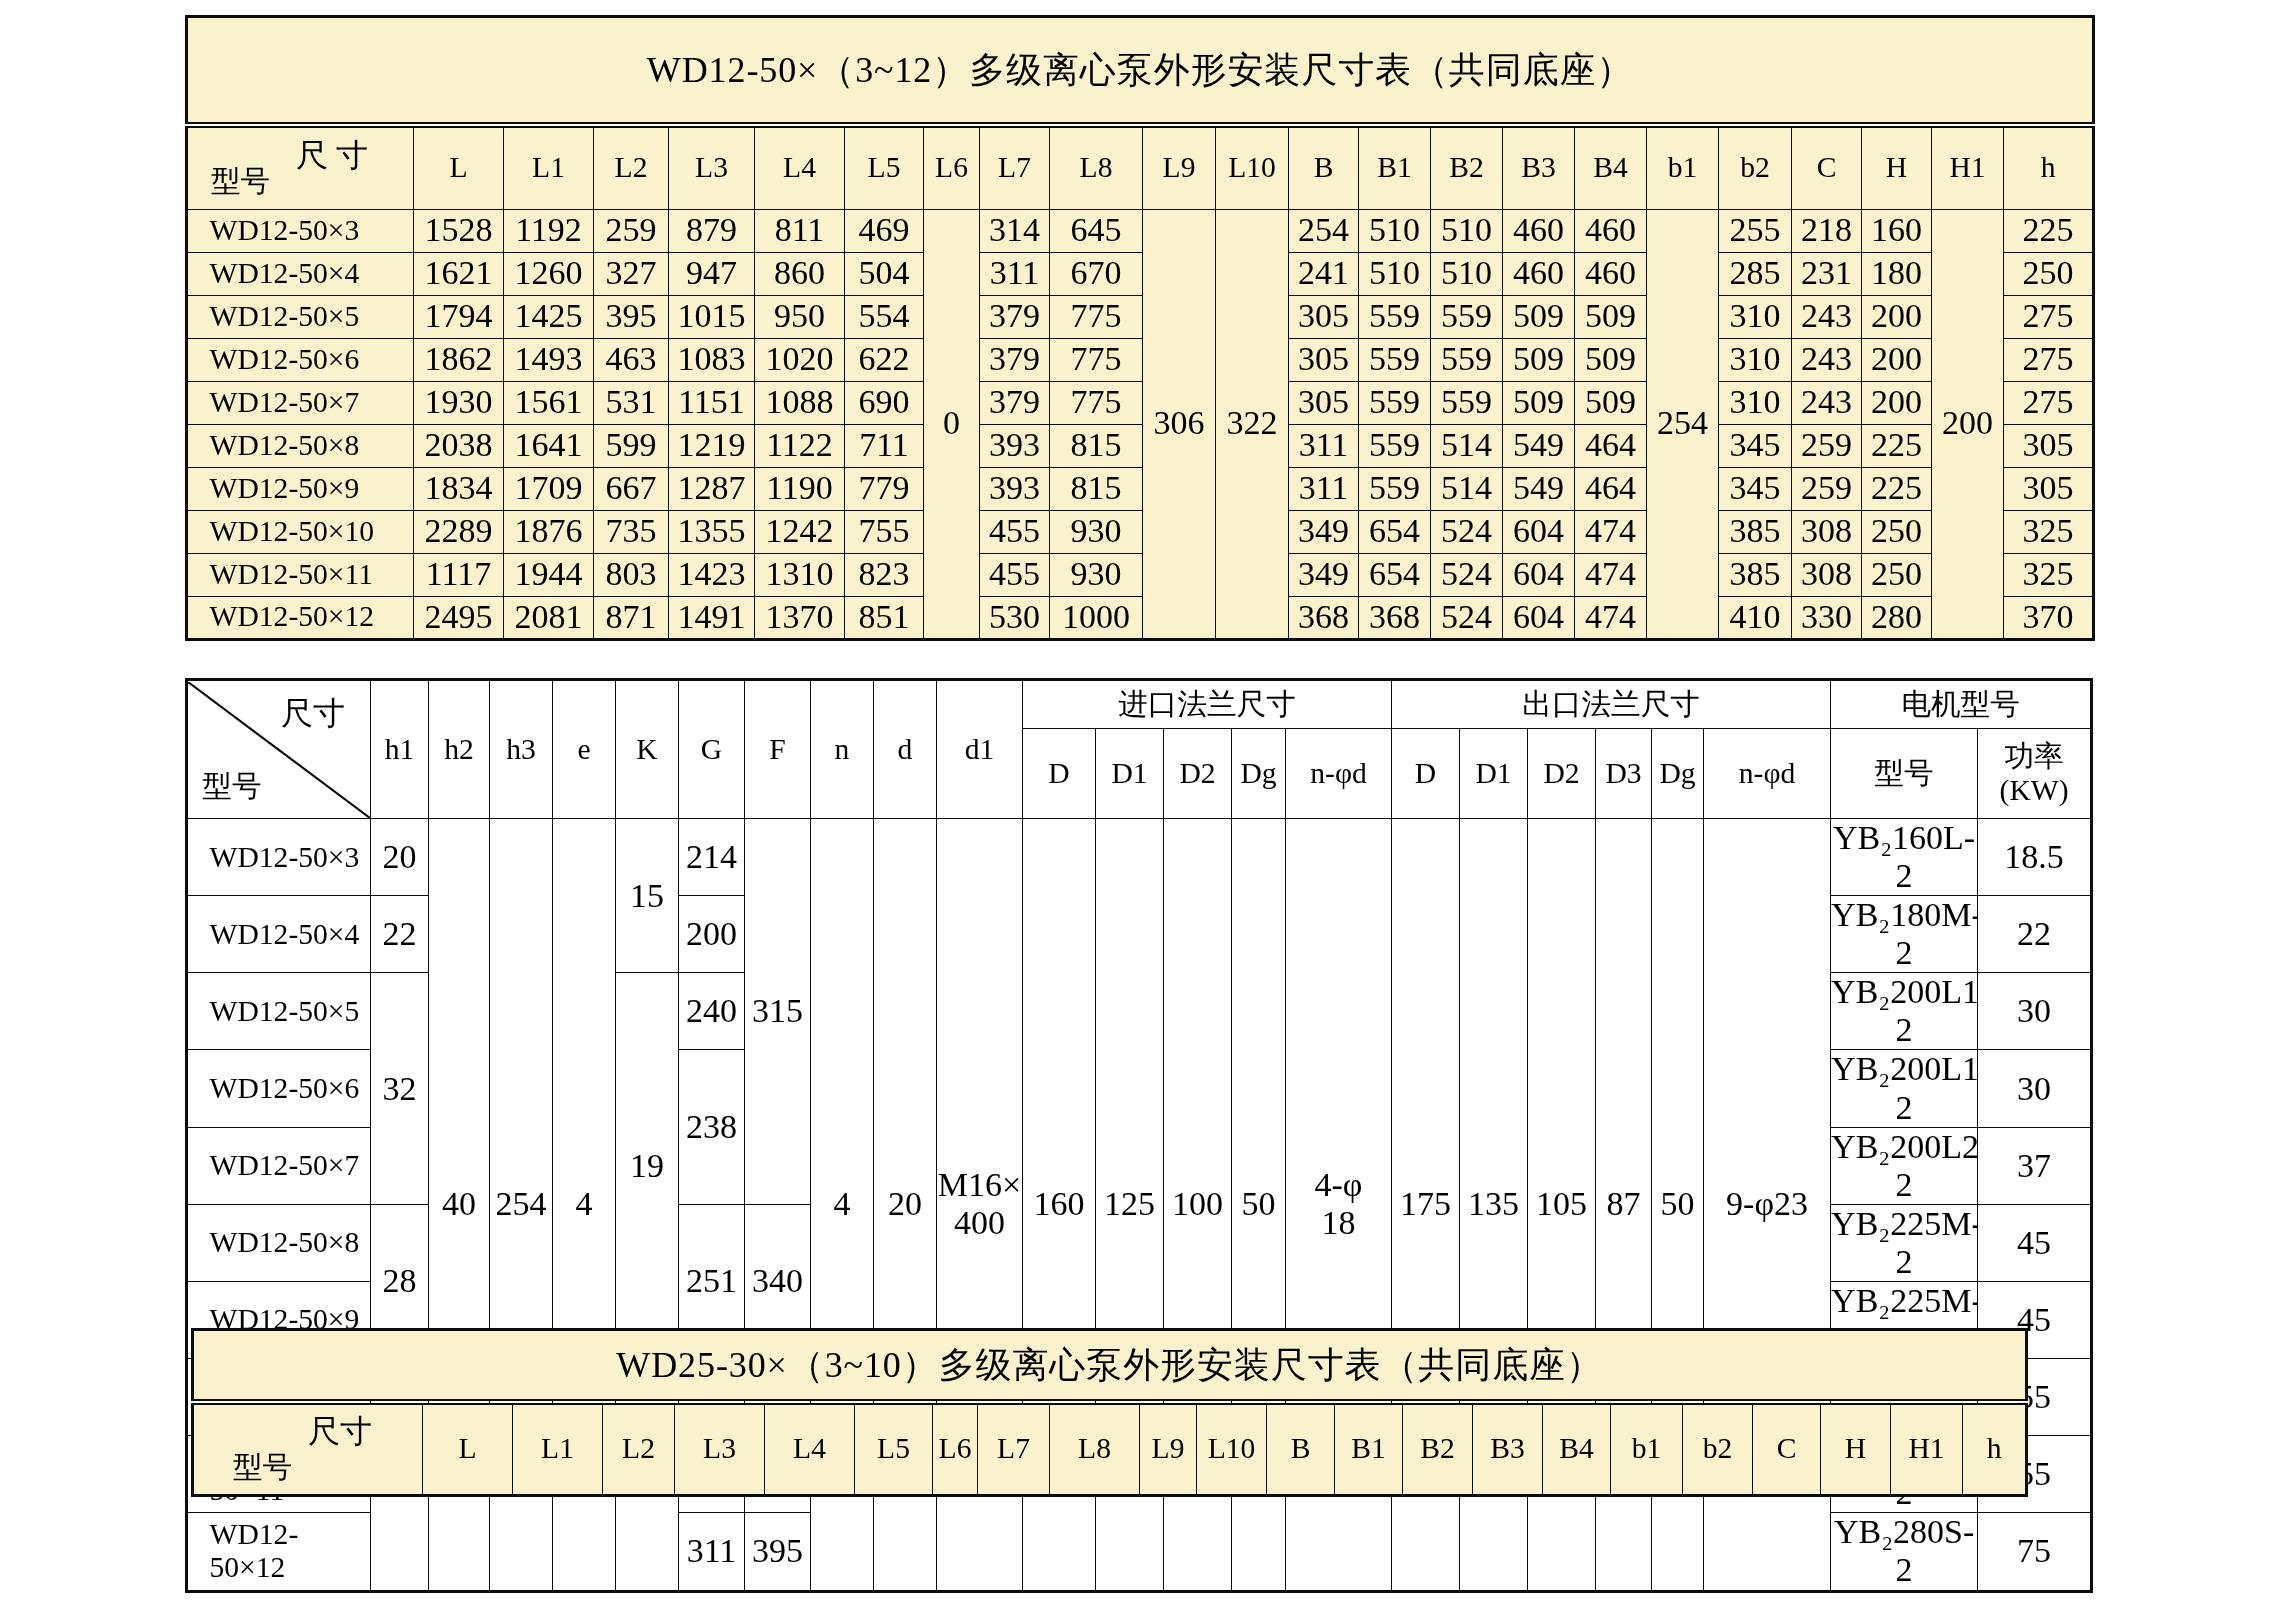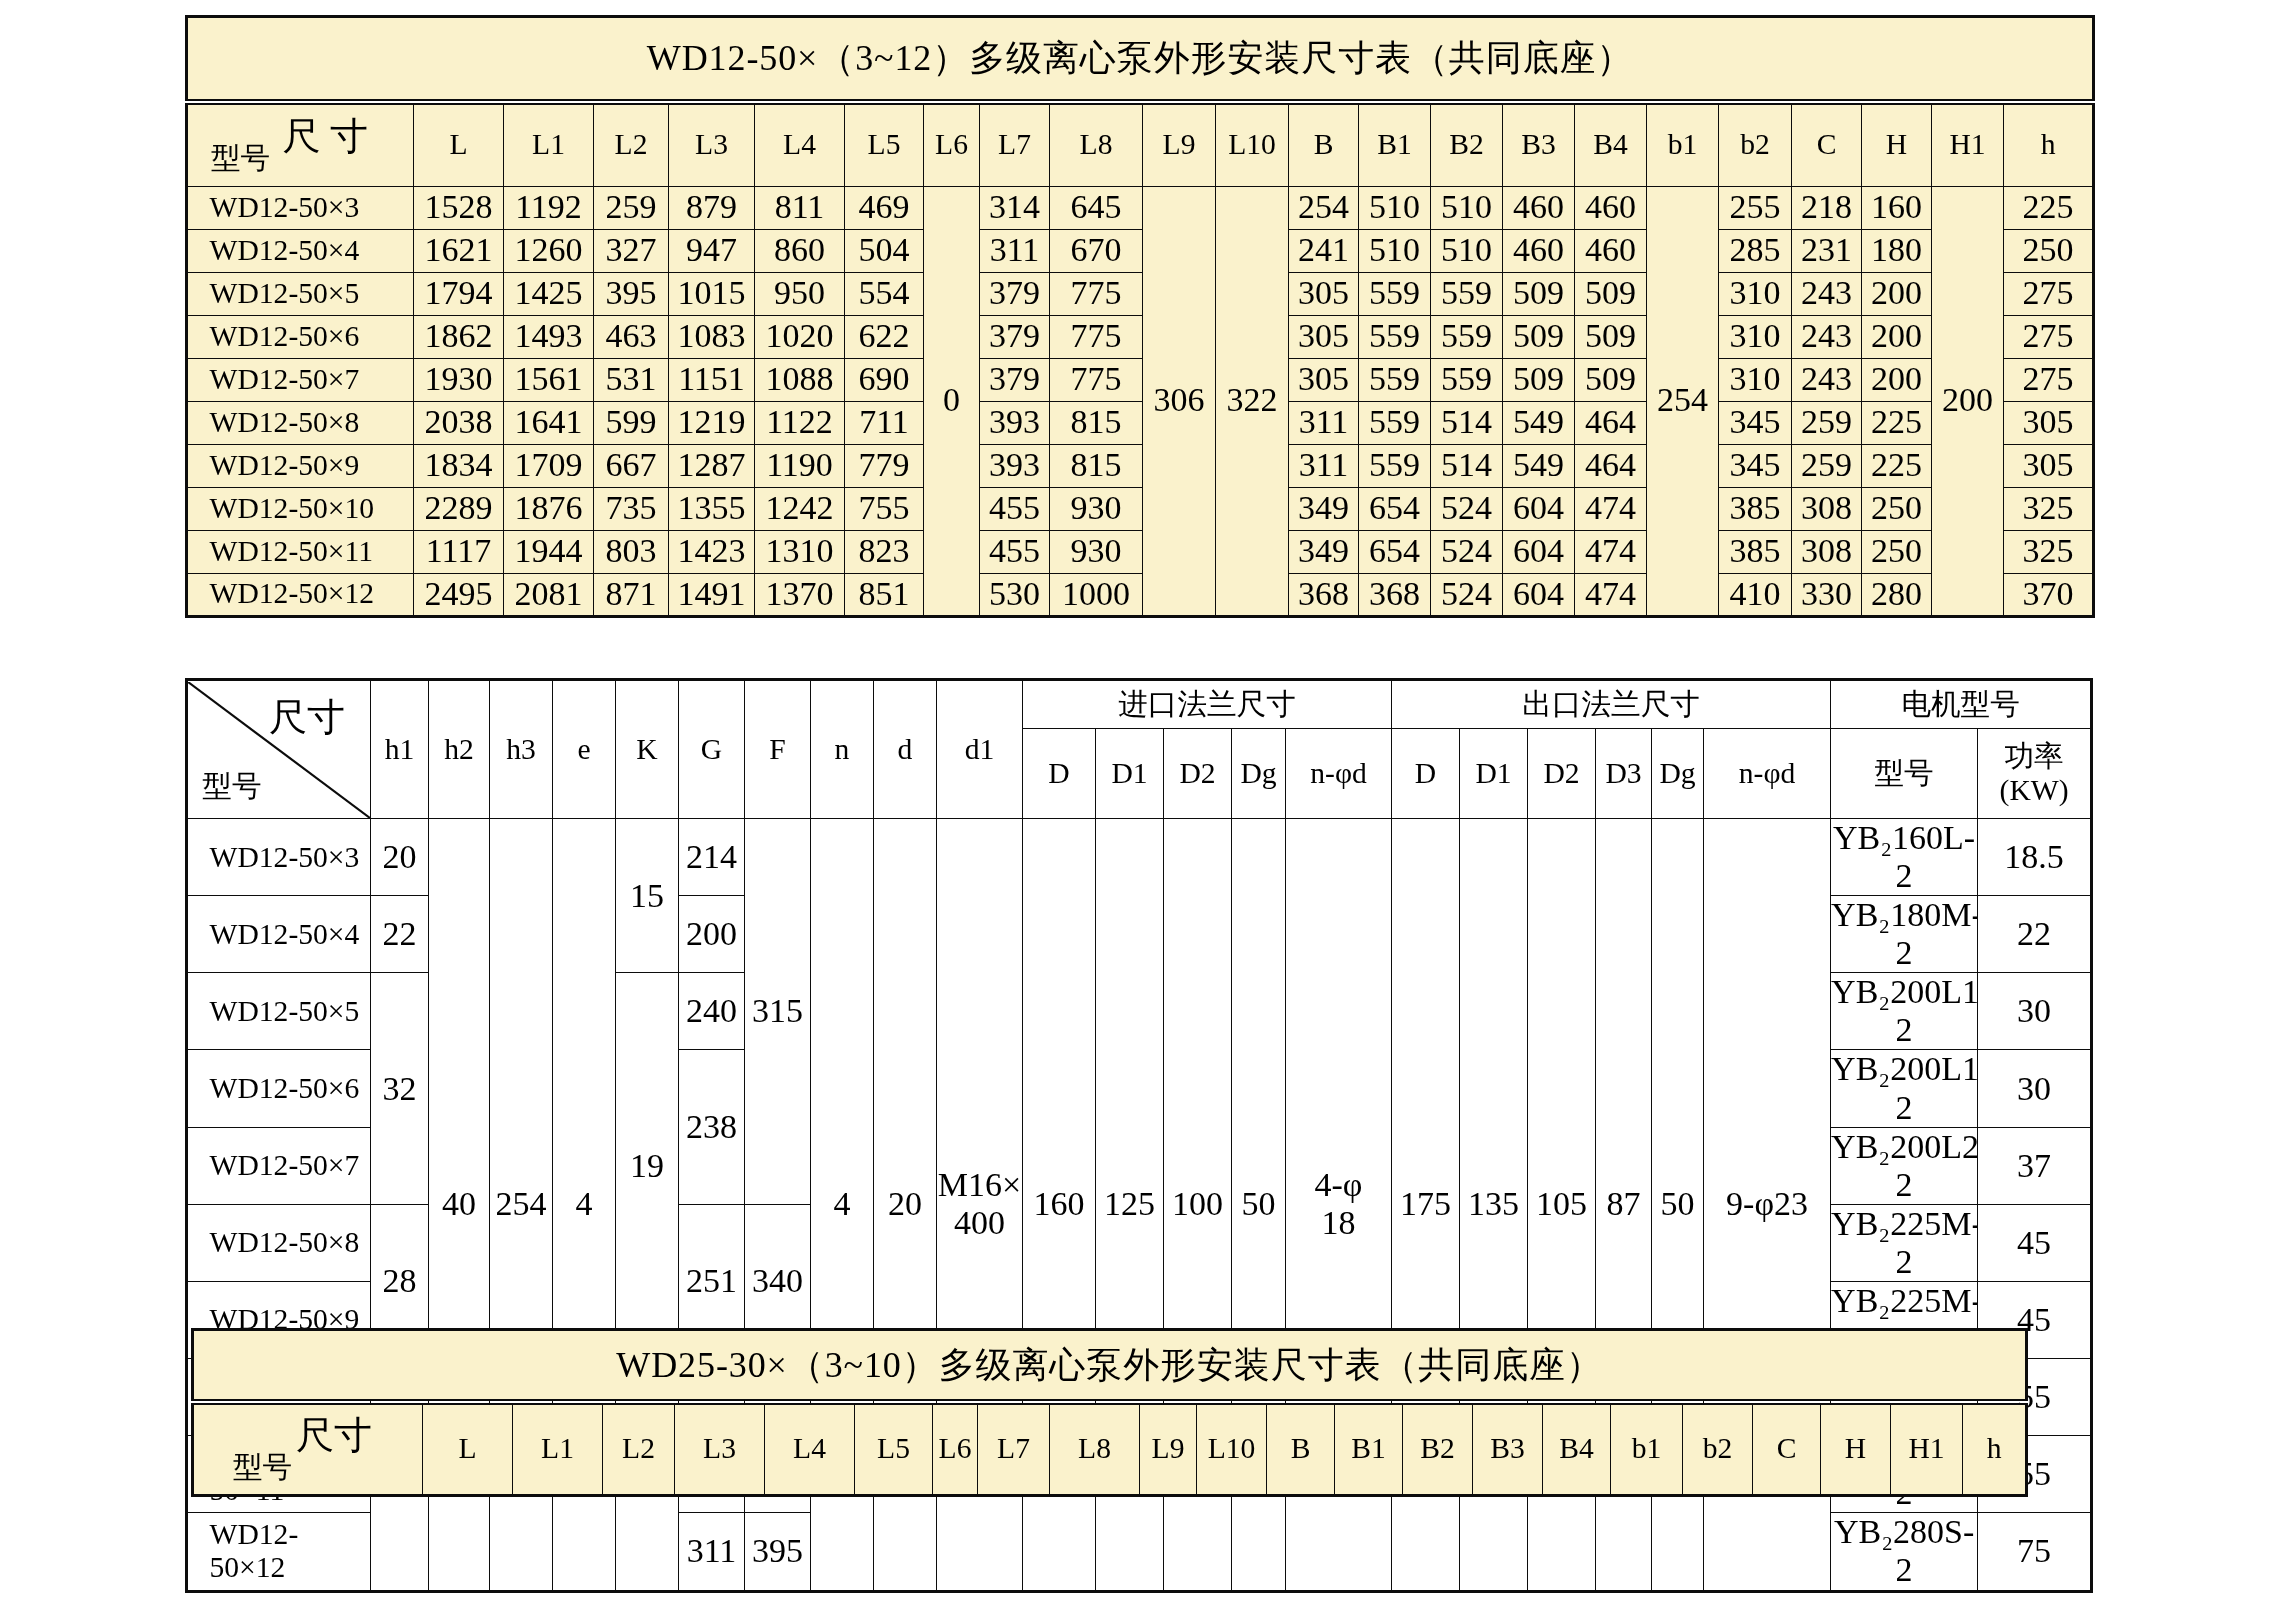--- a/index.html
+++ b/index.html
@@ -26,21 +26,21 @@
   .cream th,.cream td{background:#faf2cc;}
   .white th,.white td{background:#ffffff;}
 
   .title-cell{font-size:36px;border-bottom:6.3px double #0c0c0c;letter-spacing:0.9px;}
   .head-cell{font-size:29.6px;}
   .group-cell{font-size:29.6px;}
   .value-cell{font-size:34px;}
   .model-cell{font-size:29.6px;text-align:left;padding-left:21.5px;}
 
   .corner{position:relative;width:100%;}
-  .corner .c-top{position:absolute;font-size:38px;white-space:nowrap;}
+  .corner .c-top{position:absolute;font-size:32px;white-space:nowrap;}
   .corner .c-bottom{position:absolute;font-size:29.6px;white-space:nowrap;}
   .corner svg{position:absolute;left:0;top:0;width:100%;height:100%;}
 
   #t1 .c-top{top:10.7px;right:45px;}
   #t1 .c-bottom{bottom:10.7px;left:23px;}
   #t2 .c-top{top:14.3px;right:25px;}
   #t2 .c-bottom{bottom:14.3px;left:14.3px;}
   #t3 .c-top{top:9px;right:50px;}
   #t3 .c-bottom{bottom:9px;left:39px;}
 </style>
@@ -69,21 +69,21 @@
           <col style="width: 72px;">
           <col style="width: 72px;">
           <col style="width: 72px;">
           <col style="width: 73px;">
           <col style="width: 70px;">
           <col style="width: 70px;">
           <col style="width: 72px;">
           <col style="width: 90px;">
         </colgroup>
         <thead>
-          <tr style="height: 85px;">
+          <tr style="height: 108px;">
             <th colspan="23" class="title-cell">WD12-50×（3~12）多级离心泵外形安装尺寸表（共同底座）</th>
           </tr>
           <tr style="height: 84px;">
             <th>
               <div class="corner" style="height: 81px;">
                 <span class="c-top">尺 寸</span>
                 <span class="c-bottom">型号</span>
               </div>
             </th>
             <th class="head-cell">L</th>

